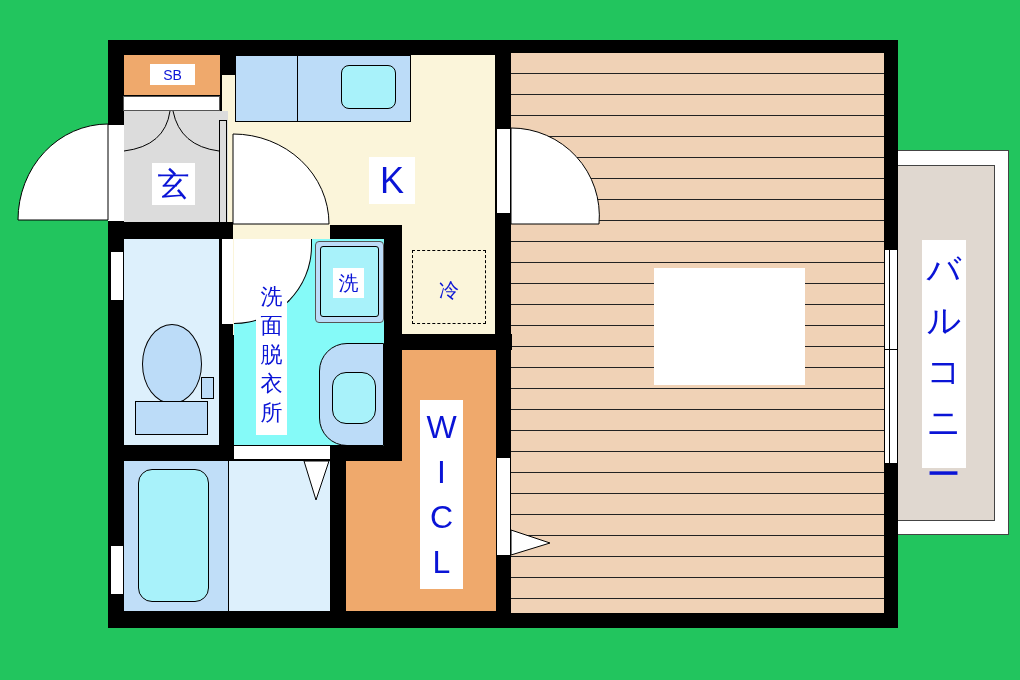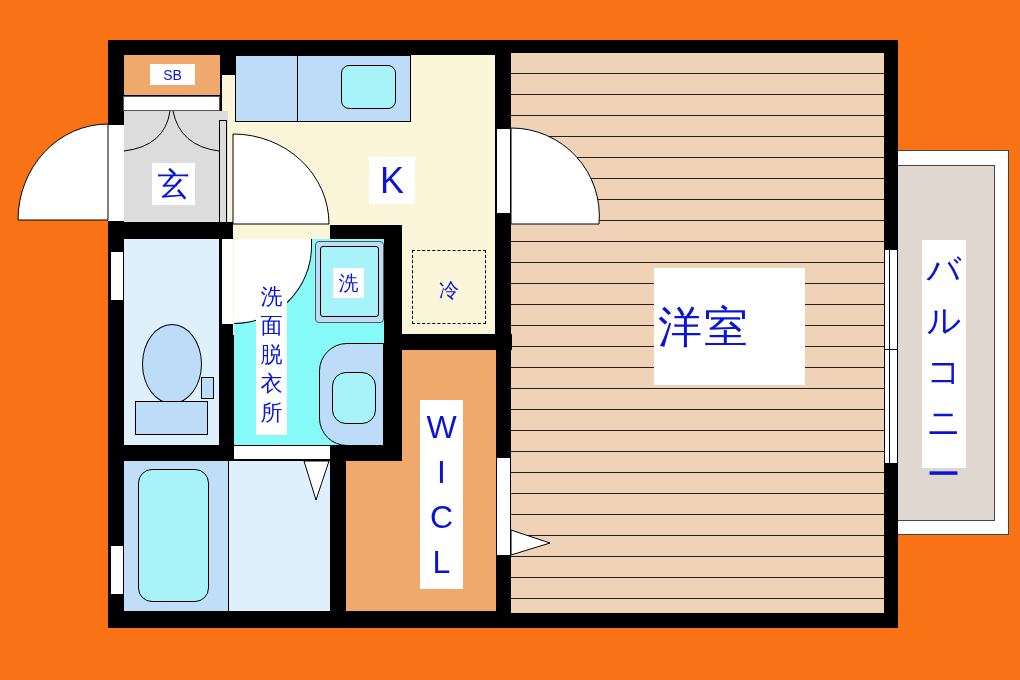--- a/index.html
+++ b/index.html
@@ -1,16 +1,16 @@
 <!DOCTYPE html>
 <html><head>
 <meta charset="utf-8">
 <style>
   html, body { margin:0; padding:0; background:#ffffff; }
-  #canvas { position:relative; width:1020px; height:680px; overflow:hidden; background:#f97316; font-family:"DejaVu Sans", sans-serif; }
+  #canvas { position:relative; width:1020px; height:680px; overflow:hidden; background:#22c55e; font-family:"DejaVu Sans", sans-serif; }
   .abs { position:absolute; box-sizing:border-box; }
   .wall { background:#000; }
   .label { position:absolute; background:#fff; color:#0a14d6; display:flex; align-items:center; justify-content:center; text-align:center; line-height:1; }
   .vlabel { flex-direction:column; }
   svg { position:absolute; left:0; top:0; overflow:visible; }
   .floor-lines { background-image: repeating-linear-gradient(to bottom, #f0d2b6 0px, #f0d2b6 20px, #222 20px, #222 21px); }
 </style>
 </head>
 <body>
 
@@ -113,21 +113,20 @@
     <path d="M124,151 Q165,146 170,111" fill="none" stroke="#000" stroke-width="1"></path>
     <path d="M219,151 Q180,146 173,111" fill="none" stroke="#000" stroke-width="1"></path>
   </svg>
   <div class="abs" style="left:219px;top:120px;width:8px;height:103px;border:1px solid #000;background:#dcdcdc;"></div>
 
   <div class="abs" style="left:884px;top:250px;width:14px;height:213px;background:#fff;border-left:1px solid #000;border-right:1px solid #000;"></div>
   <div class="abs" style="left:889px;top:250px;width:1px;height:213px;background:#000;"></div>
   <div class="abs" style="left:884px;top:349px;width:14px;height:1px;background:#000;"></div>
 
   <div class="label vlabel" style="left:654px;top:268px;width:147px;height:117px;font-size:44px;align-items:flex-start;padding-left:4px;">
-    <span style="letter-spacing:2px;">洋室</span>
   </div>
 
   <div class="label vlabel" style="left:922px;top:240px;width:44px;height:220px;font-size:34px;justify-content:space-around;padding:4px 0;">
     <span>バ</span>
     <span>ル</span>
     <span>コ</span>
     <span>ニ</span>
     <span style="writing-mode:vertical-rl;">ー</span>
   </div>
 </div>

